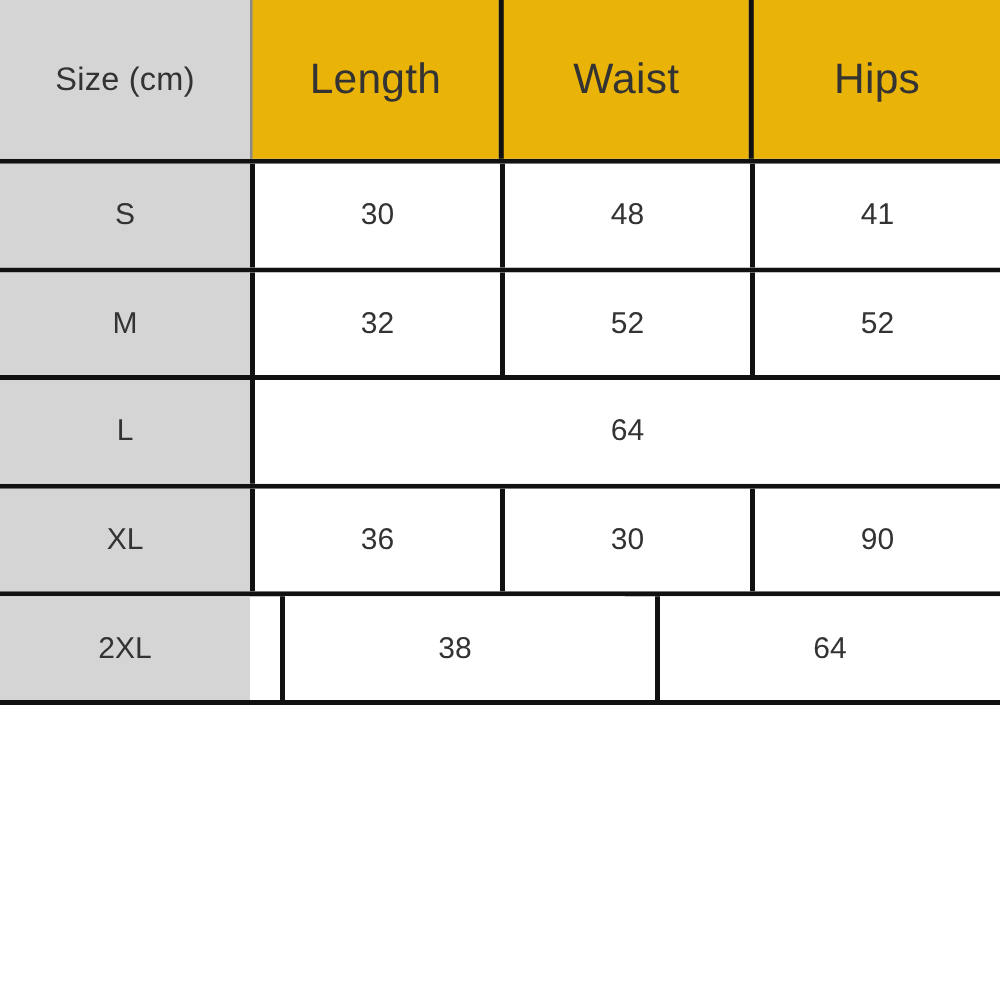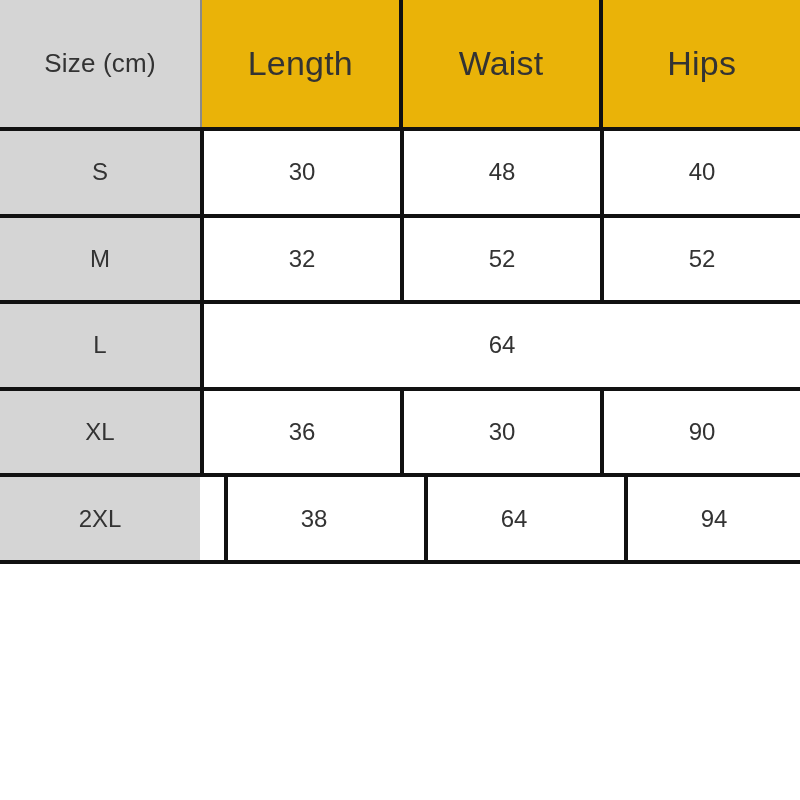--- a/index.html
+++ b/index.html
@@ -106,21 +106,21 @@
     <div class="chart-cell size-col">Size (cm)</div>
     <div class="chart-cell measure-col first-measure">Length</div>
     <div class="chart-cell measure-col">Waist</div>
     <div class="chart-cell measure-col">Hips</div>
   </div>
 
   <div class="chart-row data-row">
     <div class="chart-cell size-col">S</div>
     <div class="chart-cell measure-col">30</div>
     <div class="chart-cell measure-col">48</div>
-    <div class="chart-cell measure-col">40</div>
+    <div class="chart-cell measure-col">41</div>
   </div>
 
   <div class="chart-row data-row">
     <div class="chart-cell size-col">M</div>
     <div class="chart-cell measure-col">32</div>
     <div class="chart-cell measure-col">52</div>
     <div class="chart-cell measure-col">52</div>
   </div>
 
   <div class="chart-row data-row">
@@ -132,16 +132,15 @@
     <div class="chart-cell size-col">XL</div>
     <div class="chart-cell measure-col">36</div>
     <div class="chart-cell measure-col">30</div>
     <div class="chart-cell measure-col">90</div>
   </div>
 
   <div class="chart-row data-row last-row">
     <div class="chart-cell size-col">2XL</div>
     <div class="chart-cell measure-col">38</div>
     <div class="chart-cell measure-col">64</div>
-    <div class="chart-cell measure-col">94</div>
   </div>
 
 </div>
 
 </body></html>

